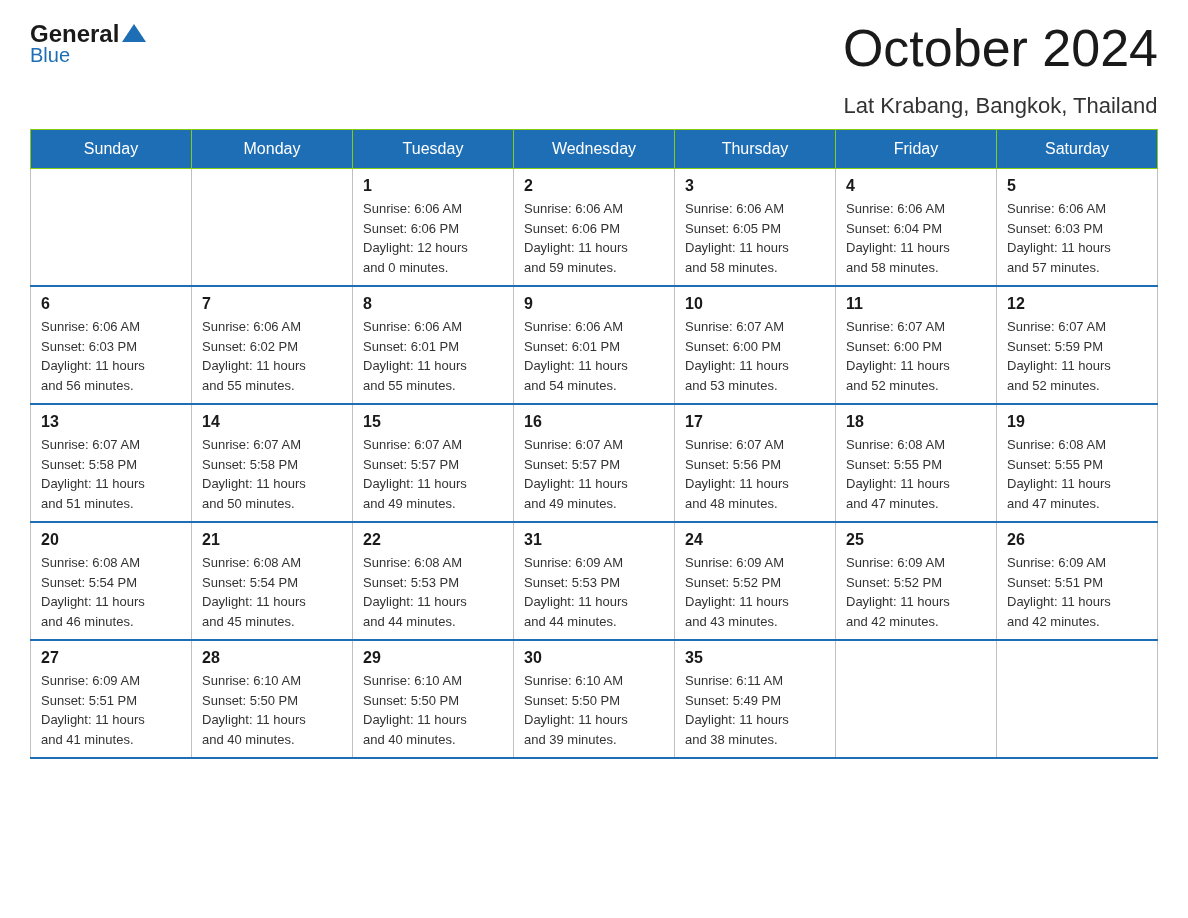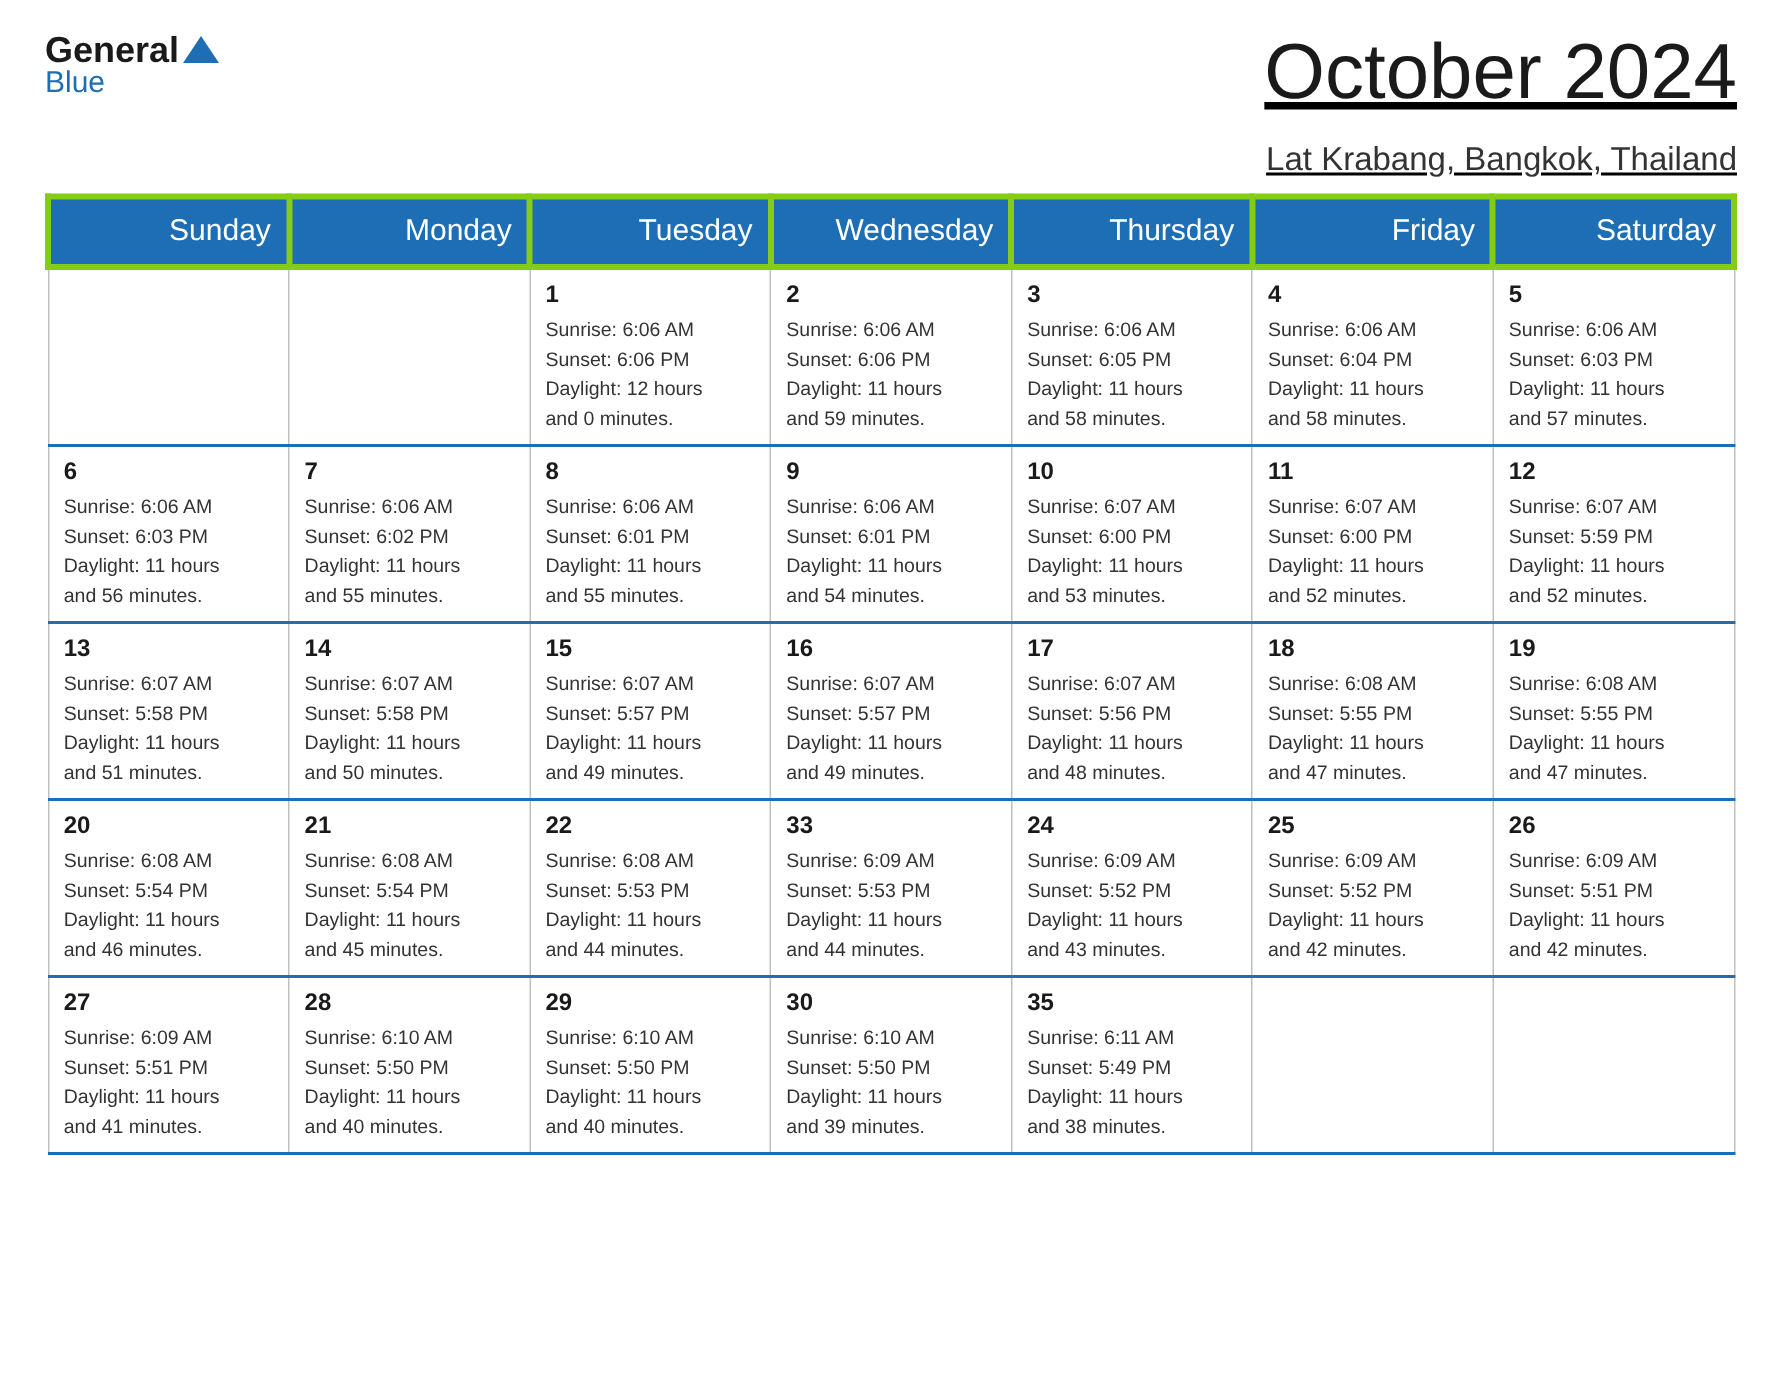--- a/index.html
+++ b/index.html
@@ -29,22 +29,21 @@
       color: #1a1a1a;
     }
     .logo-general {
       color: #1a1a1a;
     }
     .logo-blue {
       color: #1e6eb5;
       font-size: 20px;
     }
     .title-block {
-      text-align: right;
-      text-decoration: underline;
+      text-align: center;
     }
     .month-title {
       font-size: 52px;
       font-weight: normal;
       color: #1a1a1a;
       line-height: 1.1;
     }
     .location-title {
       font-size: 22px;
       color: #333;
@@ -52,24 +51,24 @@
     }
     .calendar-table {
       width: 100%;
       border-collapse: collapse;
       margin-top: 8px;
     }
     .calendar-table thead tr th {
       background-color: #1e6eb5;
       color: #fff;
       padding: 10px 10px;
-      font-size: 20px;
+      font-size: 16px;
       font-weight: normal;
-      text-align: right;
-      border: 4px solid #84cc16;
+      text-align: center;
+      border: 1px solid #84cc16;
     }
     .calendar-table tbody tr td {
       border: 1px solid #c0c0c0;
       vertical-align: top;
       padding: 8px 10px;
       width: 14.28%;
       min-height: 90px;
     }
     .calendar-table tbody tr {
       border-bottom: 2px solid #1e6eb5;
@@ -285,21 +284,21 @@
 and 45 minutes.</div>
         </td>
         <td>
           <div class="day-number">22</div>
           <div class="day-info" style="white-space: pre-line;">Sunrise: 6:08 AM
 Sunset: 5:53 PM
 Daylight: 11 hours
 and 44 minutes.</div>
         </td>
         <td>
-          <div class="day-number">33</div>
+          <div class="day-number">31</div>
           <div class="day-info" style="white-space: pre-line;">Sunrise: 6:09 AM
 Sunset: 5:53 PM
 Daylight: 11 hours
 and 44 minutes.</div>
         </td>
         <td>
           <div class="day-number">24</div>
           <div class="day-info" style="white-space: pre-line;">Sunrise: 6:09 AM
 Sunset: 5:52 PM
 Daylight: 11 hours

